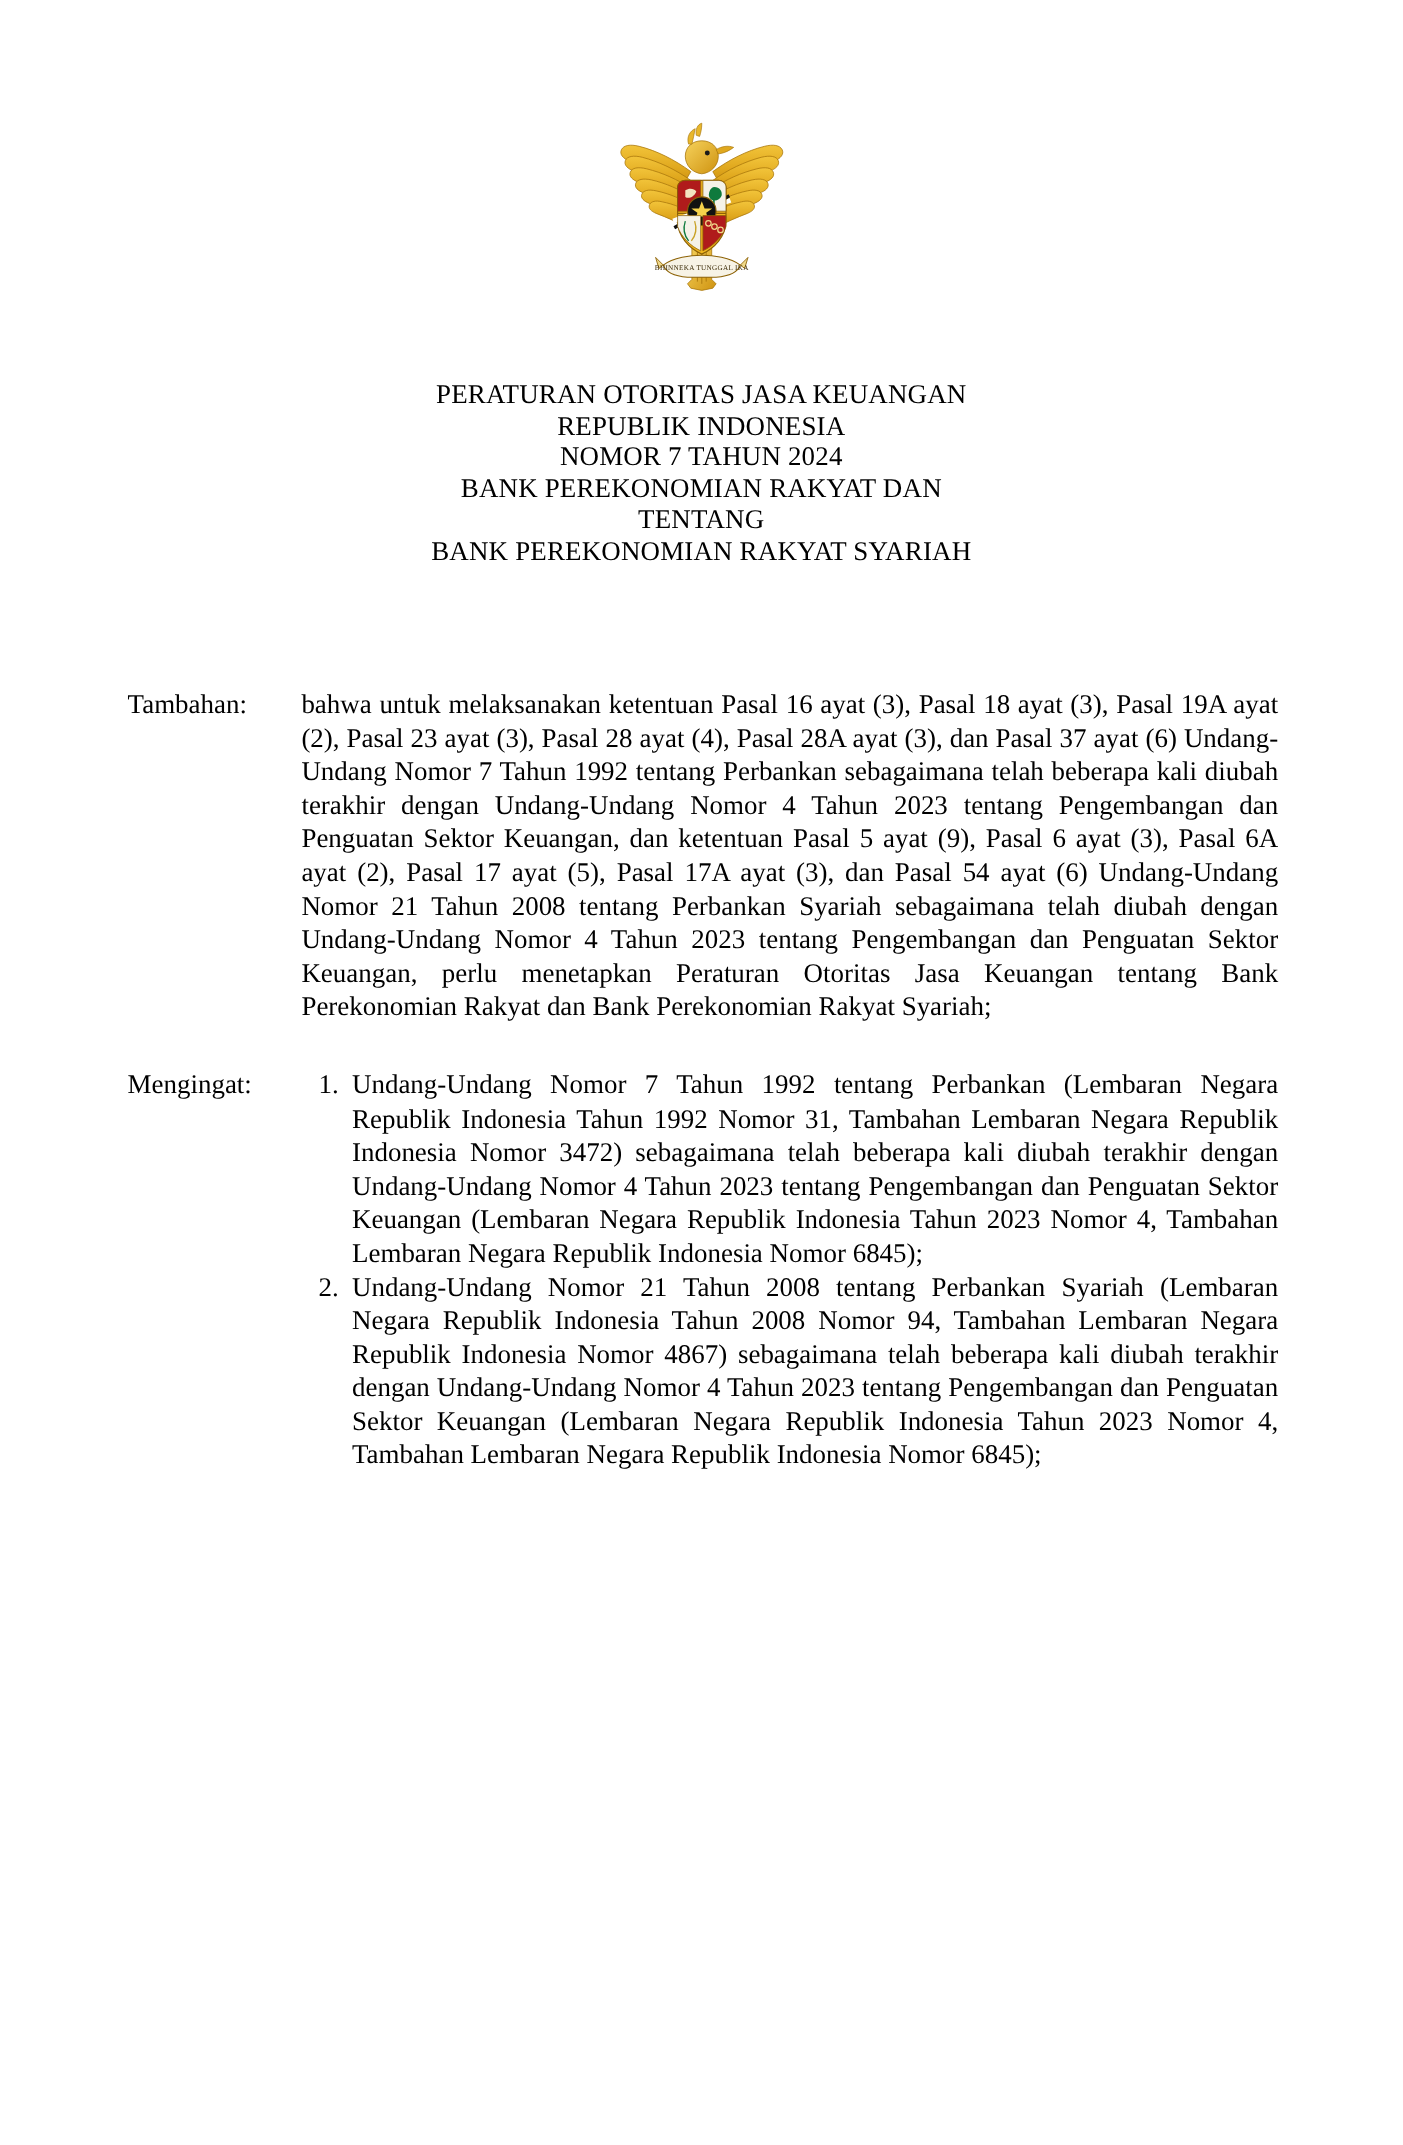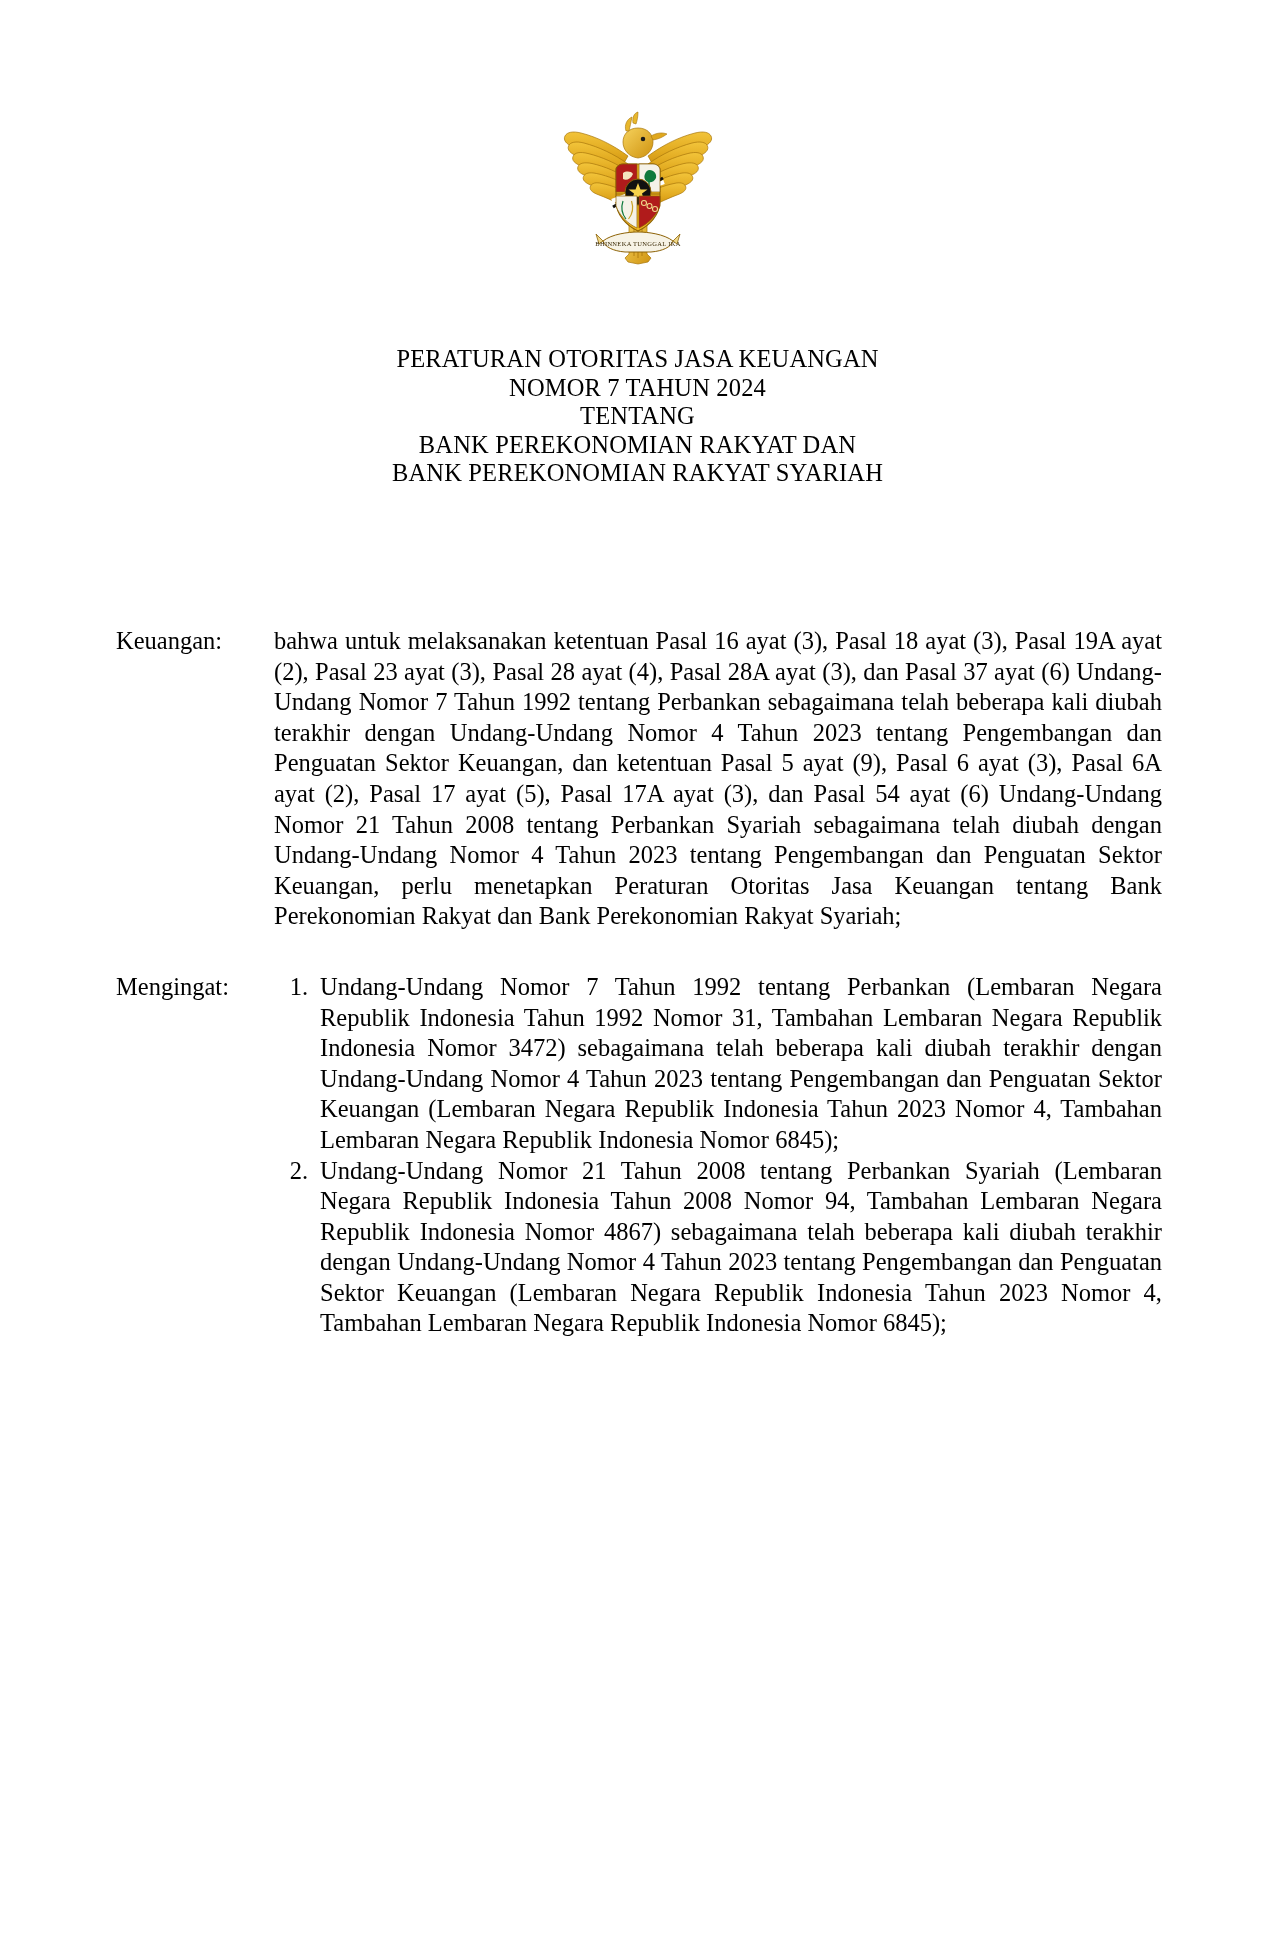--- a/index.html
+++ b/index.html
@@ -204,34 +204,35 @@
           <path d="M100 266 L86 252 L92 272 Z" fill="#f0d98a" stroke="#8d6206" stroke-width="1.6"></path>
           <path d="M240 266 L254 252 L248 272 Z" fill="#f0d98a" stroke="#8d6206" stroke-width="1.6"></path>
           <text x="170" y="275" font-family="'Liberation Serif', serif" font-size="13" text-anchor="middle" fill="#3a2a06" letter-spacing="0.6">BHINNEKA TUNGGAL IKA</text>
         </g>
       </svg>
     </div>
   </div>
 
   <div class="title-block">
     <span class="tline">PERATURAN OTORITAS JASA KEUANGAN</span>
+    <span class="tline">REPUBLIK INDONESIA</span>
     <span class="tline">NOMOR 7 TAHUN 2024</span>
+    <span class="tline">BANK PEREKONOMIAN RAKYAT DAN</span>
     <span class="tline">TENTANG</span>
-    <span class="tline">BANK PEREKONOMIAN RAKYAT DAN</span>
     <span class="tline">BANK PEREKONOMIAN RAKYAT SYARIAH</span>
   </div>
 
   <div class="sub-block">
     <span class="gap"></span>
   </div>
 
   <div class="body-area">
 
     <div class="clause">
-      <div class="clause-label">Keuangan:</div>
+      <div class="clause-label">Tambahan:</div>
       <div class="clause-body">
         <p>bahwa untuk melaksanakan ketentuan Pasal 16 ayat (3), Pasal 18 ayat (3), Pasal 19A ayat (2), Pasal 23 ayat (3), Pasal 28 ayat (4), Pasal 28A ayat (3), dan Pasal 37 ayat (6) Undang-Undang Nomor 7 Tahun 1992 tentang Perbankan sebagaimana telah beberapa kali diubah terakhir dengan Undang-Undang Nomor 4 Tahun 2023 tentang Pengembangan dan Penguatan Sektor Keuangan, dan ketentuan Pasal 5 ayat (9), Pasal 6 ayat (3), Pasal 6A ayat (2), Pasal 17 ayat (5), Pasal 17A ayat (3), dan Pasal 54 ayat (6) Undang-Undang Nomor 21 Tahun 2008 tentang Perbankan Syariah sebagaimana telah diubah dengan Undang-Undang Nomor 4 Tahun 2023 tentang Pengembangan dan Penguatan Sektor Keuangan, perlu menetapkan Peraturan Otoritas Jasa Keuangan tentang Bank Perekonomian Rakyat dan Bank Perekonomian Rakyat Syariah;</p>
       </div>
     </div>
 
     <div class="clause">
       <div class="clause-label">Mengingat:</div>
       <div class="clause-body">
         <ul class="num-list">
           <li class="num-item">

